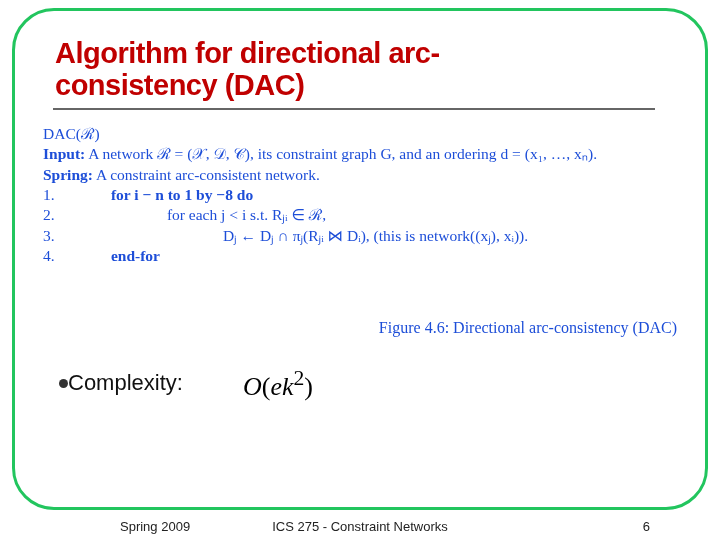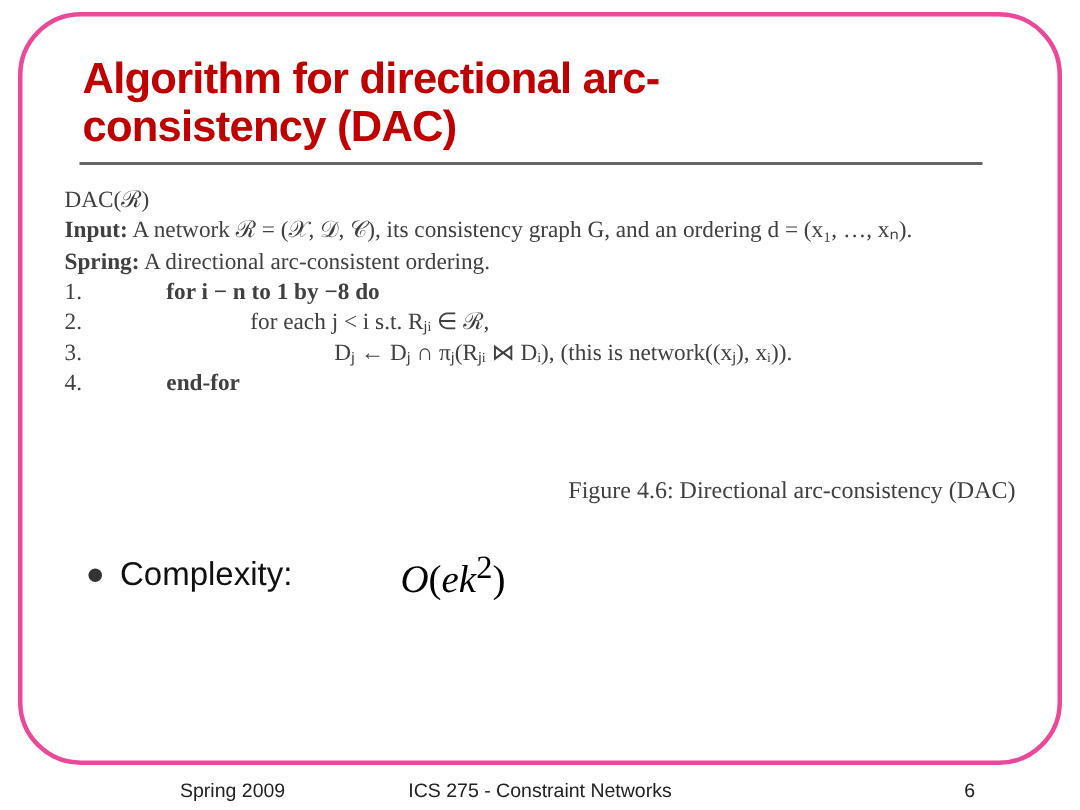--- a/index.html
+++ b/index.html
@@ -10,21 +10,21 @@
     font-family: Arial, Helvetica, sans-serif;
     position: relative;
     overflow: hidden;
   }
   .slide-frame {
     position: absolute;
     top: 8px;
     left: 12px;
     right: 12px;
     bottom: 30px;
-    border: 3px solid #ec4899;
+    border: 3px solid #22c55e;
     border-radius: 42px;
     padding: 26px 28px 18px 28px;
   }
   .title {
     color: #c00000;
     font-weight: 900;
     font-size: 29px;
     line-height: 1.12;
     letter-spacing: -0.5px;
     font-family: Arial Black, Arial, sans-serif;
@@ -35,38 +35,37 @@
     border: none;
     border-top: 2px solid #666;
     margin: 2px 0 0 10px;
     width: 95%;
   }
   .body {
     margin-top: 14px;
     font-family: "Times New Roman", Times, serif;
     font-size: 15.5px;
     line-height: 1.25;
-    color: #404040;
+    color: #1d4ed8;
   }
   .body .row { white-space: nowrap; margin-bottom: 1px; }
   .indent1 { padding-left: 44px; }
   .indent2 { padding-left: 100px; }
   .indent3 { padding-left: 156px; }
   .num { display: inline-block; width: 20px; }
   .caption {
     text-align: right;
     font-family: "Times New Roman", Times, serif;
     font-size: 16px;
     margin-top: 52px;
   }
   .complexity {
     margin-top: 28px;
     display: flex;
     align-items: center;
-    gap: 12px;
   }
   .bullet {
     width: 9px; height: 9px; border-radius: 50%;
     background: #333; display: inline-block;
     margin-left: 16px;
   }
   .complexity-label {
     font-family: Arial, sans-serif;
     font-size: 22px;
     color: #111;
@@ -99,25 +98,25 @@
   <div class="title">
     <div>Algorithm for directional arc-</div>
     <div>consistency (DAC)</div>
   </div>
   <hr class="title-rule">
 
   <div class="body">
     <div class="row">DAC(ℛ)</div>
     <div class="row">
       <b>Input:</b>
-      <span>A network ℛ = (𝒳, 𝒟, 𝒞), its consistency graph G, and an ordering d = (x₁, …, xₙ).</span>
+      <span>A network ℛ = (𝒳, 𝒟, 𝒞), its constraint graph G, and an ordering d = (x₁, …, xₙ).</span>
     </div>
     <div class="row">
       <b>Spring:</b>
-      <span>A directional arc-consistent ordering.</span>
+      <span>A constraint arc-consistent network.</span>
     </div>
 
     <div class="row">
       <span class="num">1.</span>
       <span class="indent1"><b>for i − n to 1 by −8 do</b></span>
     </div>
     <div class="row">
       <span class="num">2.</span>
       <span class="indent2">for each  j &lt; i  s.t.  Rⱼᵢ ∈ ℛ,</span>
     </div>

